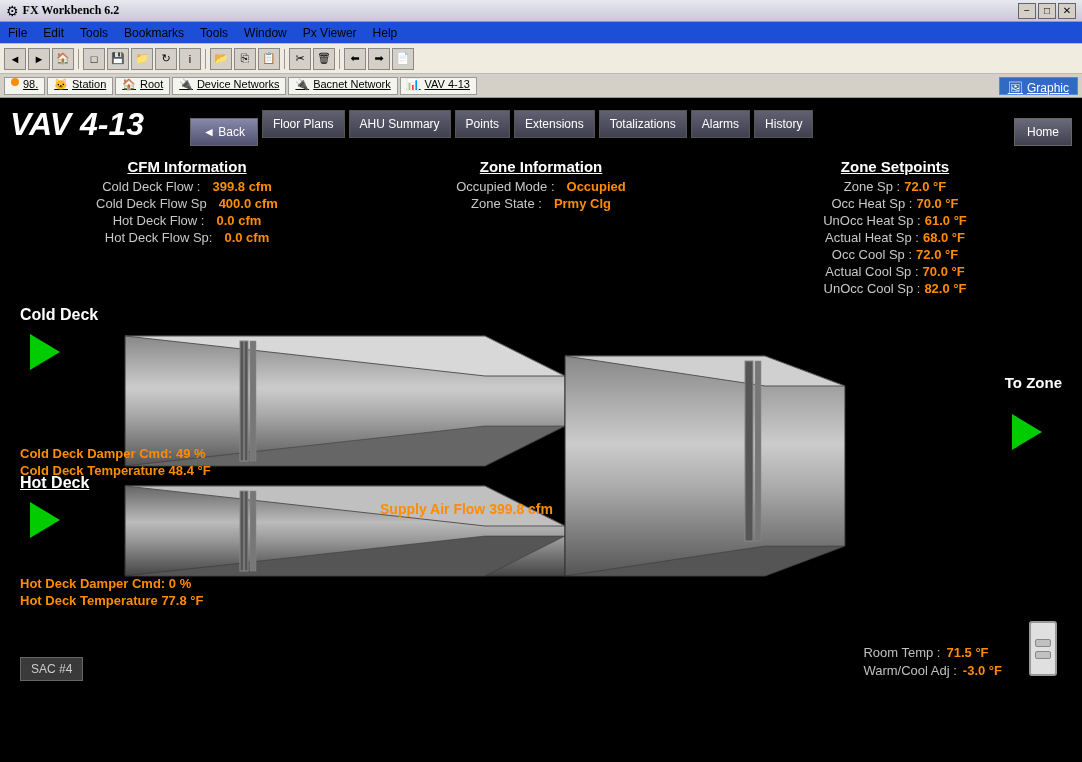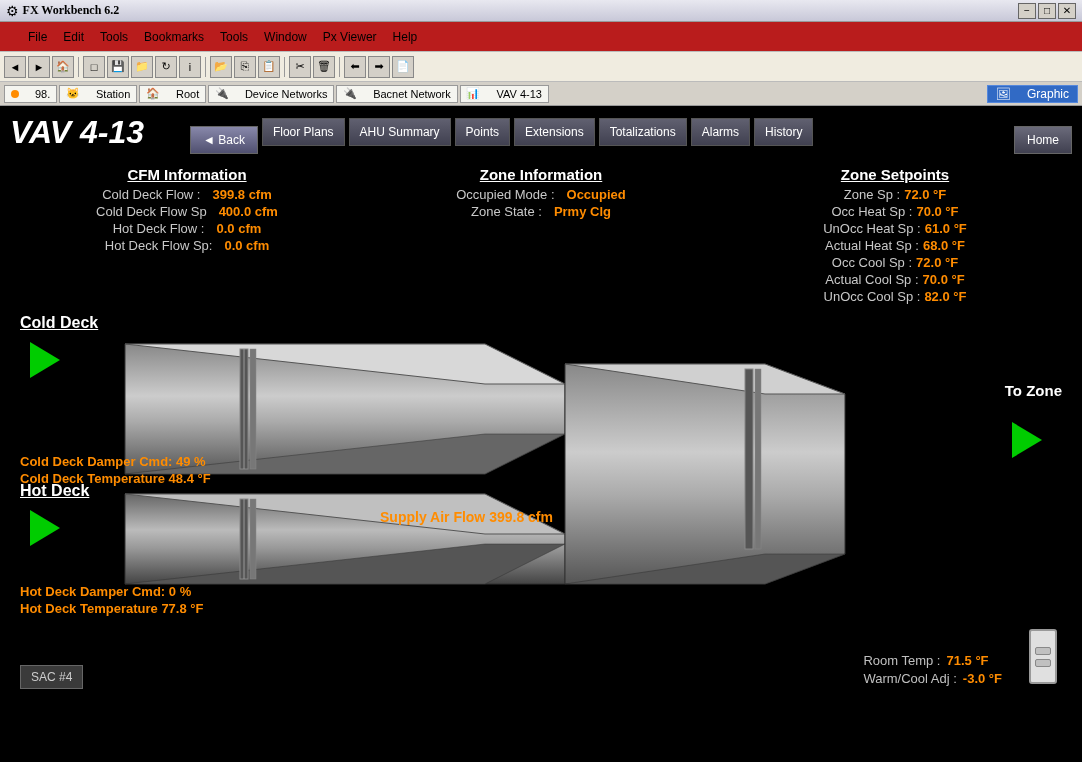--- a/index.html
+++ b/index.html
@@ -5,31 +5,31 @@
     * { margin: 0; padding: 0; box-sizing: border-box; }
     body { width: 1082px; height: 762px; background: #d4d0c8; font-family: 'Segoe UI', Tahoma, Arial, sans-serif; overflow: hidden; font-size: 12px; }
 
     
     .title-bar { background: linear-gradient(to bottom, #e8e8f0, #c8c8d8); height: 22px; display: flex; align-items: center; padding: 0 6px; border-bottom: 1px solid #999; }
     .title-bar-text { font-size: 12px; font-weight: bold; color: #000; flex: 1; font-family: Liberation Serif, serif; }
     .title-bar-btns { display: flex; gap: 2px; }
     .title-bar-btn { width: 18px; height: 16px; background: #d4d0c8; border: 1px solid #666; display: flex; align-items: center; justify-content: center; font-size: 10px; cursor: pointer; }
 
     
-    .menu-bar { background: #b91c1c; height: 30px; display: flex; align-items: center; padding: 0 20px; border-bottom: 1px solid #bbb; }
+    .menu-bar { background: #1d4ed8; height: 22px; display: flex; align-items: center; padding: 0 0; border-bottom: 1px solid #bbb; }
     .menu-item { padding: 2px 8px; font-size: 12px; cursor: pointer; color: #000; }
 
     
     .toolbar { background: #f0ece0; height: 30px; display: flex; align-items: center; padding: 2px 4px; border-bottom: 1px solid #bbb; gap: 2px; }
     .tb-btn { width: 22px; height: 22px; background: #d4d0c8; border: 1px solid #888; display: flex; align-items: center; justify-content: center; font-size: 11px; cursor: pointer; }
     .tb-sep { width: 1px; height: 20px; background: #999; margin: 0 2px; }
 
     
     .address-bar { background: #d4d0c8; height: 24px; display: flex; align-items: center; padding: 0 4px; border-bottom: 1px solid #999; gap: 2px; }
-    .addr-item { background: #f5f5f0; border: 1px solid #999; height: 18px; padding: 0 6px; display: flex; align-items: center; font-size: 11px; cursor: pointer; gap: 16px; }
+    .addr-item { background: #f5f5f0; border: 1px solid #999; height: 18px; padding: 0 6px; display: flex; align-items: flex-start; font-size: 11px; cursor: pointer; gap: 4px; text-decoration: underline; }
 
     
     .main-content { background: #000; width: 100%; height: calc(762px - 22px - 22px - 30px - 24px); display: flex; flex-direction: column; }
 
     
     .page-header { background: #000; display: flex; align-items: center; height: 52px; padding: 0 10px; }
     .page-title { color: white; font-size: 32px; font-weight: bold; font-style: italic; margin-right: 20px; min-width: 160px; }
     .nav-buttons { display: flex; align-items: center; gap: 4px; flex: 1; }
     .nav-btn { background: linear-gradient(to bottom, #6a6a7a, #404050); color: white; border: 1px solid #666; padding: 6px 12px; font-size: 12px; cursor: pointer; display: flex; align-items: center; gap: 4px; margin-top: 16px; }
     .nav-btn.back { background: linear-gradient(to bottom, #8888aa, #505070); }
@@ -43,21 +43,21 @@
     .info-section { text-align: center; }
     .info-title { color: white; font-size: 15px; font-weight: bold; text-decoration: underline; margin-bottom: 4px; }
     .info-row { display: flex; justify-content: center; gap: 12px; font-size: 13px; margin-bottom: 2px; }
     .info-label { color: #c8c8c8; }
     .info-value { color: #ff8c00; font-weight: bold; }
 
     
     .hvac-area { position: relative; height: 380px; }
 
     
-    .cold-deck-label { position: absolute; top: 0; left: 10px; color: white; font-size: 16px; font-weight: bold; text-decoration: underline; }
+    .cold-deck-label { position: absolute; top: 0; left: 10px; color: white; font-size: 16px; font-weight: bold; }
     .hot-deck-label { position: absolute; top: 168px; left: 10px; color: white; font-size: 16px; font-weight: bold; text-decoration: underline; }
     .to-zone-label { position: absolute; top: 68px; right: 10px; color: white; font-size: 15px; font-weight: bold; }
 
     
     .arrow { width: 0; height: 0; display: inline-block; }
     .arrow-right { border-top: 18px solid transparent; border-bottom: 18px solid transparent; border-left: 30px solid #00cc00; }
 
     .cold-arrow { position: absolute; top: 28px; left: 20px; }
     .hot-arrow { position: absolute; top: 196px; left: 20px; }
     .zone-arrow { position: absolute; top: 108px; right: 30px; }

